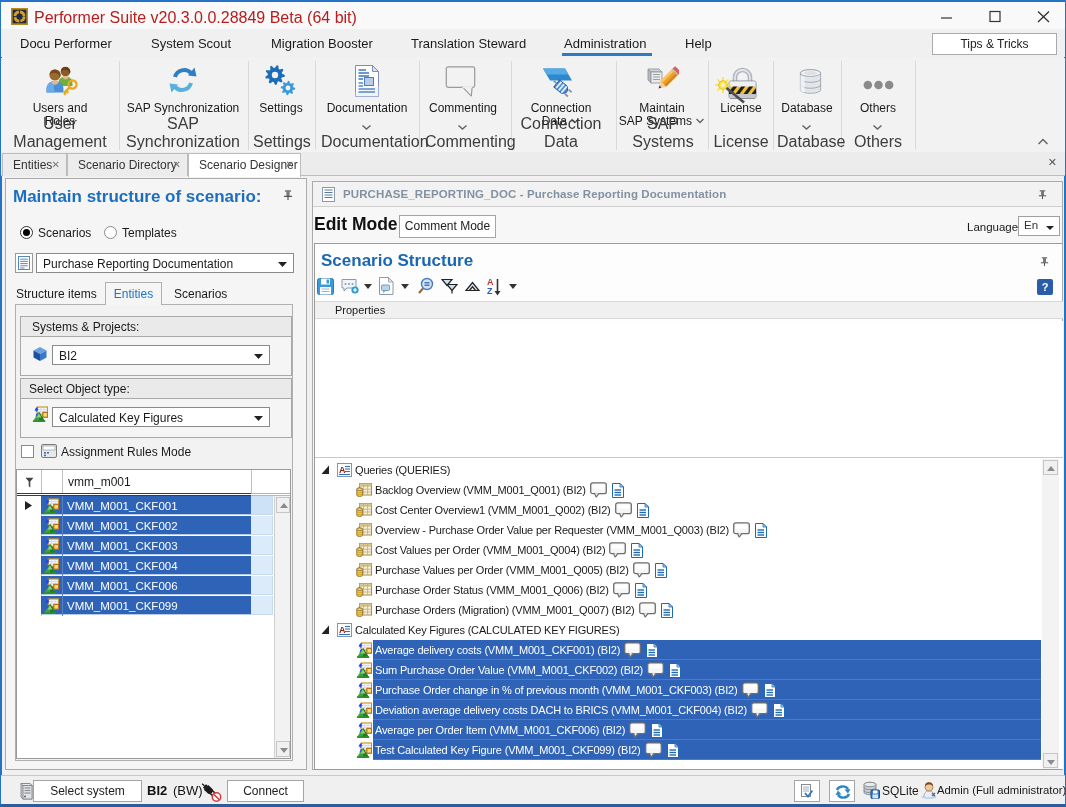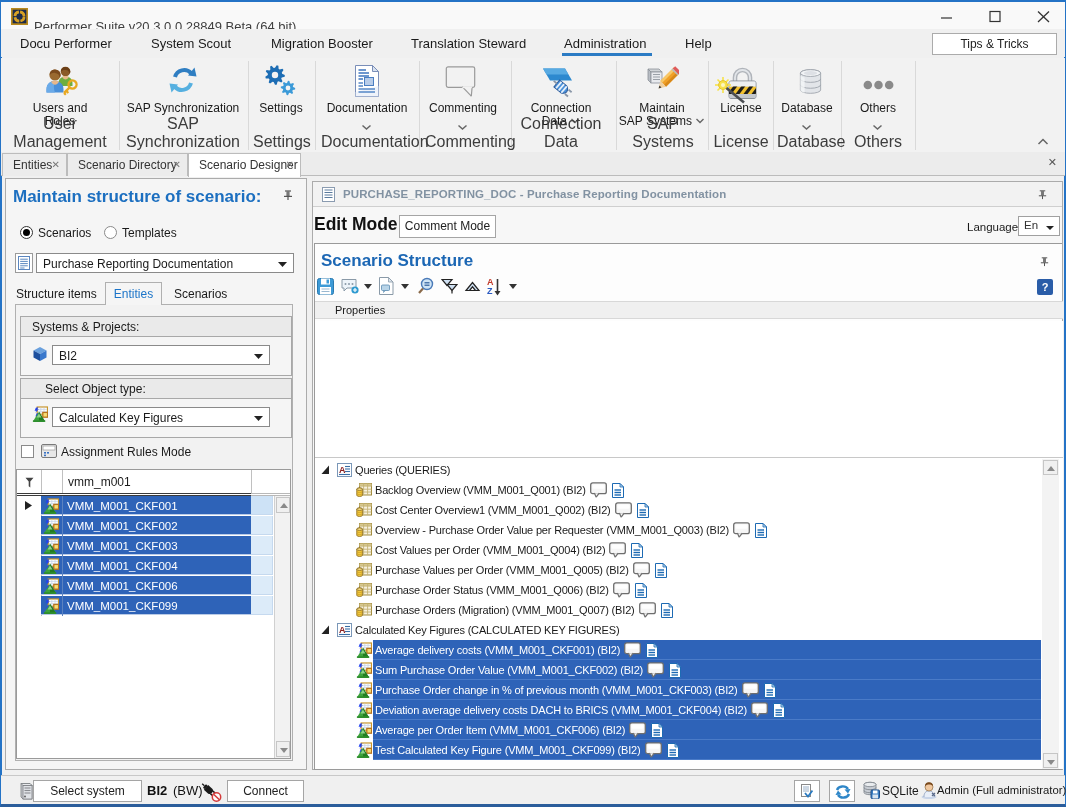--- a/index.html
+++ b/index.html
@@ -1,19 +1,19 @@
 <!DOCTYPE html>
 <html><head><meta charset="utf-8">
 <style>
 *{margin:0;padding:0;box-sizing:border-box}
 html,body{width:1066px;height:807px;overflow:hidden;font-family:"Liberation Sans",sans-serif;background:#f0f0f0}
 .abs{position:absolute}
 #frame{position:absolute;left:0;top:0;width:1066px;height:807px;border:1px solid #2473c6;border-top:2px solid #2473c6;border-bottom:3px solid #2b5d9b;background:#f0f0f0}
 #titlebar{position:absolute;left:0;top:0;width:1064px;height:27px;background:#f9f9f9}
-#titlebar .ttl{position:absolute;left:33px;top:17px;font-size:13px;color:#404040}
+#titlebar .ttl{position:absolute;left:33px;top:7px;font-size:16px;color:#b91c1c}
 #menubar{position:absolute;left:0;top:27px;width:1064px;height:28px;background:#f0f0f0}
 .mi{position:absolute;top:7px;font-size:13px;color:#1a1a1a}
 #adminu{position:absolute;left:561px;top:24px;width:90px;height:3px;background:#2b7bc4}
 #tips{position:absolute;left:931px;top:4px;width:125px;height:22px;background:#fff;border:1px solid #ababab;font-size:12px;color:#222;text-align:center;line-height:20px}
 #ribbon{position:absolute;left:0;top:56px;width:1064px;height:95px;background:#f2f2f2;border-bottom:1px solid #d4d4d4}
 .rsep{position:absolute;top:3px;width:1px;height:89px;background:#d9d9d9}
 .rlab{position:absolute;font-size:12px;color:#1a1a1a;text-align:center;line-height:13px}
 .rgrp{position:absolute;bottom:1px;font-size:16px;color:#3c3c3c;text-align:center}
 #tabrow{position:absolute;left:0;top:150px;width:1064px;height:24px;background:#ececec;border-bottom:1px solid #bcbcbc}
 .tab{position:absolute;top:1px;height:23px;border:1px solid #bcbcbc;border-bottom:none;font-size:12px;color:#333;background:#ececec}
@@ -397,21 +397,21 @@
         </svg>
   <div class="abs" style="left:31px;top:28px;width:218px;height:20px;background:#fff;border:1px solid #8a8a8a">
    <div class="t12" style="position:absolute;left:6px;top:3px">BI2</div>
    <svg class="abs" style="right:6px;top:8px" width="9" height="5" viewBox="0 0 9 5">
             <polygon points="0,0 9,0 4.5,5" fill="#222"></polygon>
           </svg>
   </div>
  </div>
 
  <div class="abs" style="left:14px;top:199px;width:272px;height:60px;border:1px solid #a8a8a8;background:#f5f5f5">
-  <div style="height:20px;background:#eaeaea;border-bottom:1px solid #a8a8a8"><span class="t12" style="margin-left:24px;line-height:19px;display:inline-block">Select Object type:</span></div>
+  <div style="height:20px;background:#eaeaea;border-bottom:1px solid #a8a8a8"><span class="t12" style="margin-left:8px;line-height:19px;display:inline-block">Select Object type:</span></div>
   <svg class="abs" style="left:11px;top:27px" width="16" height="16">
           <use href="#ckf"></use>
         </svg>
   <div class="abs" style="left:31px;top:28px;width:218px;height:20px;background:#fff;border:1px solid #8a8a8a">
    <div class="t12" style="position:absolute;left:6px;top:3px">Calculated Key Figures</div>
    <svg class="abs" style="right:6px;top:8px" width="9" height="5" viewBox="0 0 9 5">
             <polygon points="0,0 9,0 4.5,5" fill="#222"></polygon>
           </svg>
   </div>
  </div>

